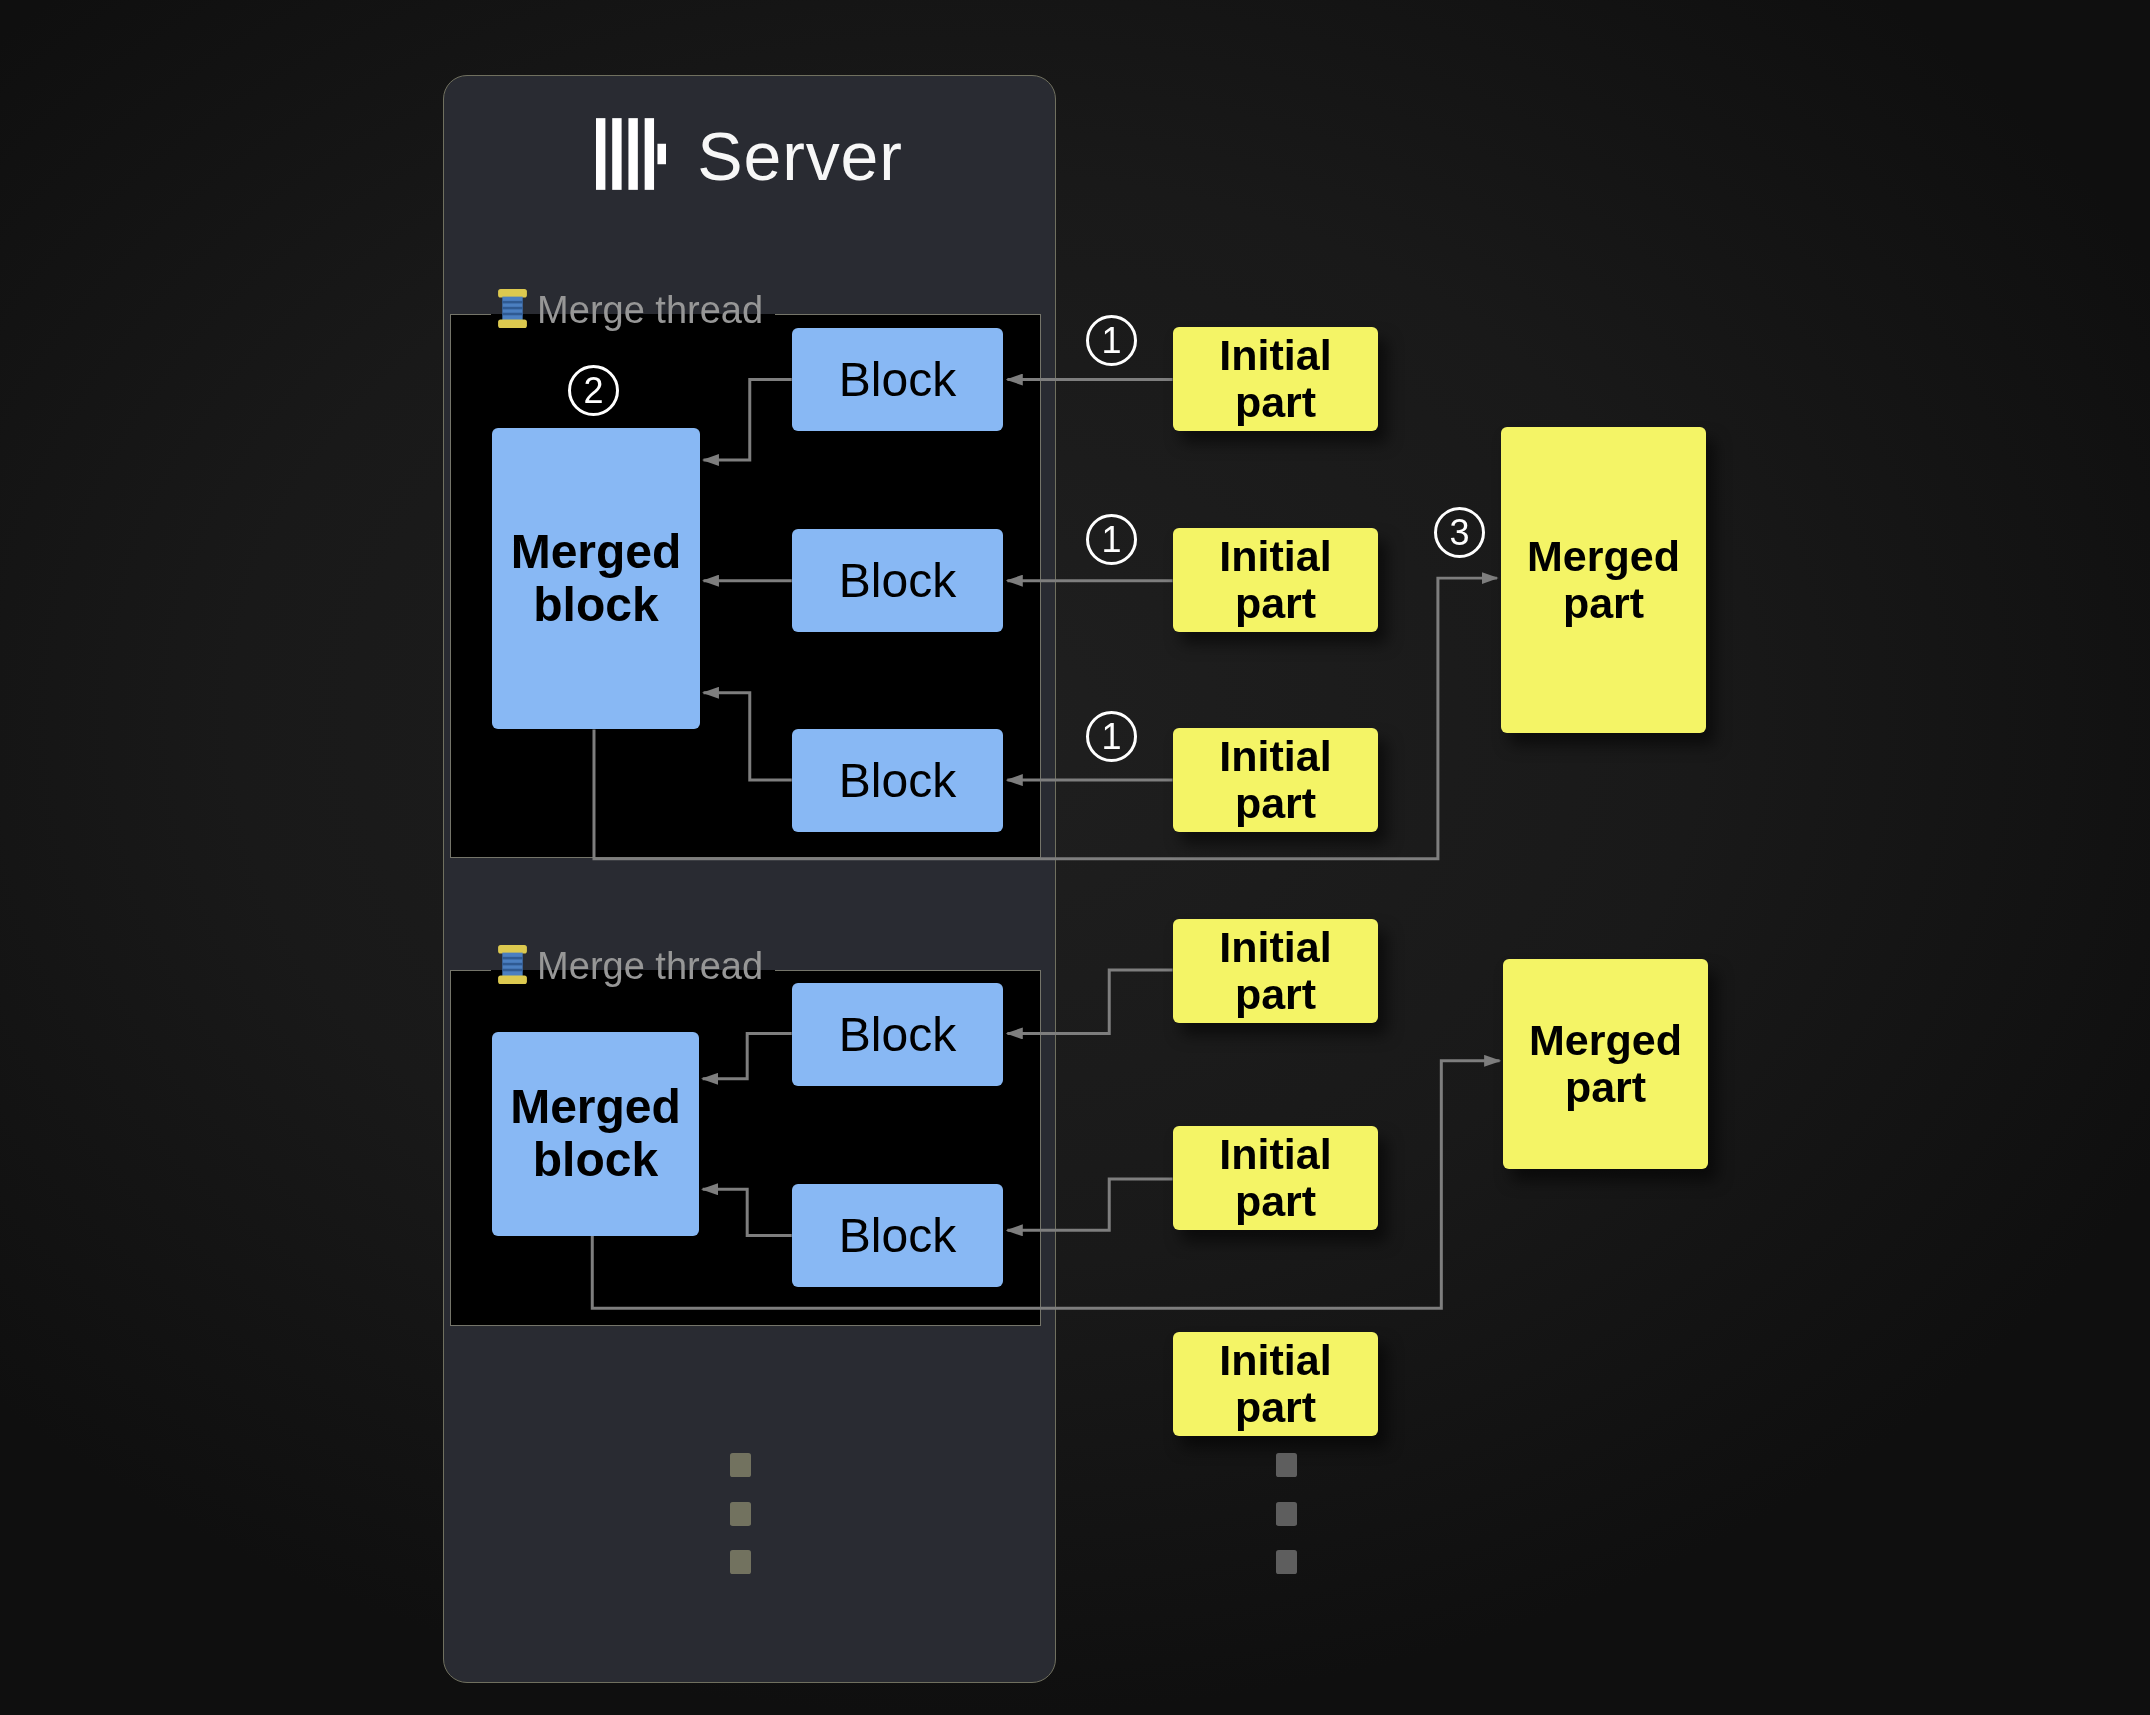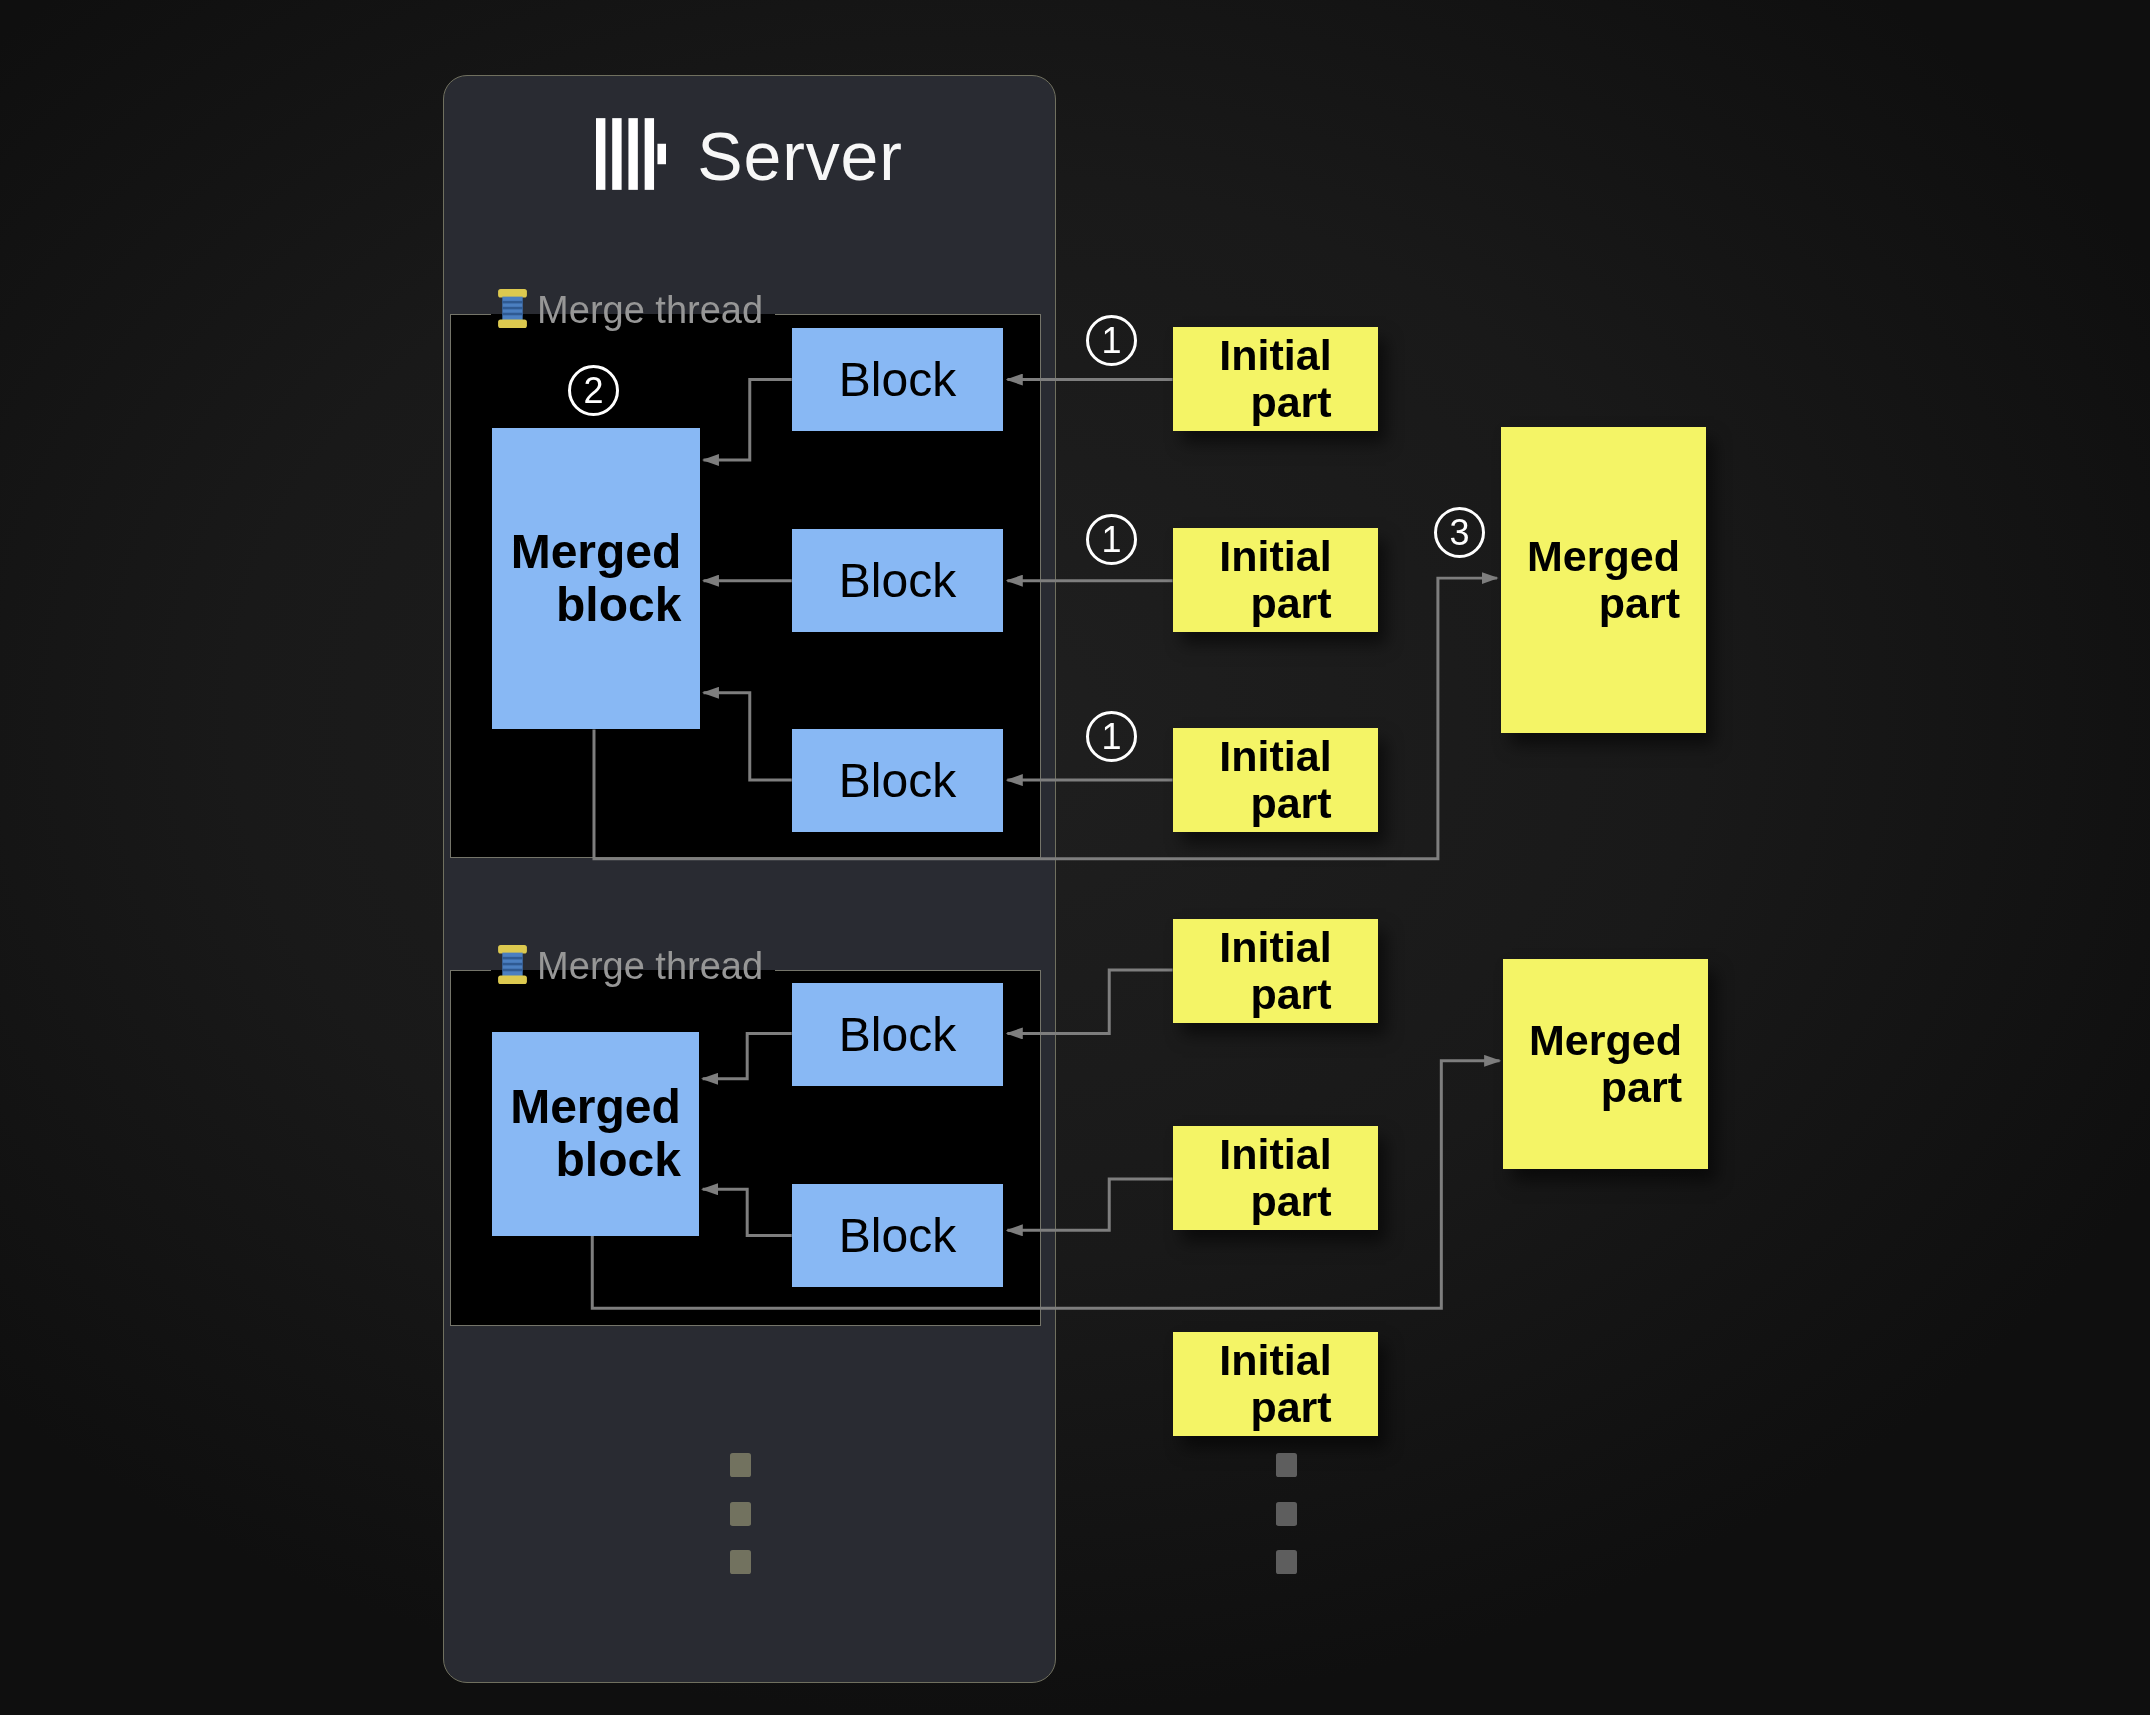--- a/index.html
+++ b/index.html
@@ -28,21 +28,21 @@
     position:absolute;background:var(--panel_fill);
     border:1.7px solid var(--panel_border);box-sizing:border-box;
   }
   .thread-label{
     position:absolute;height:50px;display:flex;align-items:flex-start;gap:10.3px;
     padding:0 12px 0 6.8px;font-size:38px;color:var(--label_text);
     background:linear-gradient(180deg, var(--server_fill) 0 50%, var(--panel_fill) 50% 100%);
   }
   .box{
     position:absolute;display:flex;align-items:center;justify-content:center;
-    text-align:right;color:#000;box-sizing:border-box;
+    text-align:center;color:#000;box-sizing:border-box;border-radius:6px;
   }
   .twoline{white-space:pre-line;line-height:1.1;font-weight:bold;}
   .blue{background:var(--block_fill);font-size:48px;}
   .yellow{background:var(--part_fill);font-size:43px;
     box-shadow:8.6px 12px 15.4px rgba(0,0,0,0.55);}
   .circle-num{
     position:absolute;width:51px;height:51px;border:3.4px solid var(--circle_stroke);
     border-radius:50%;color:#fff;font-size:36px;display:flex;align-items:center;
     justify-content:center;box-sizing:border-box;
   }

